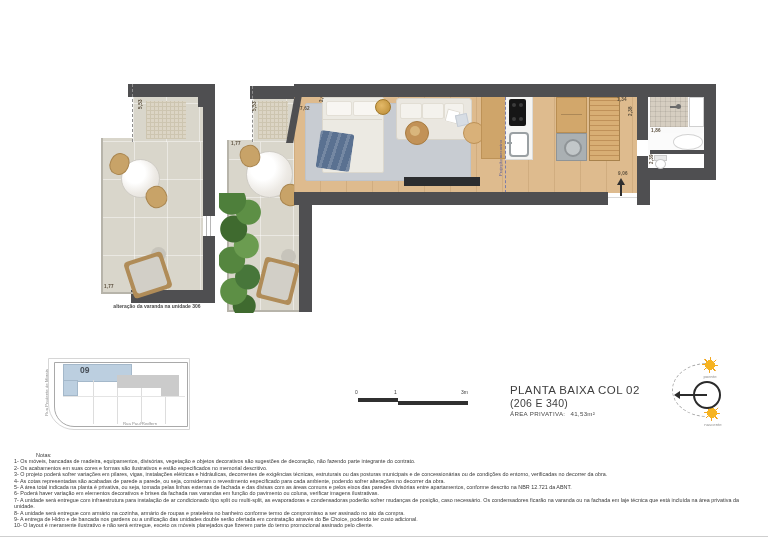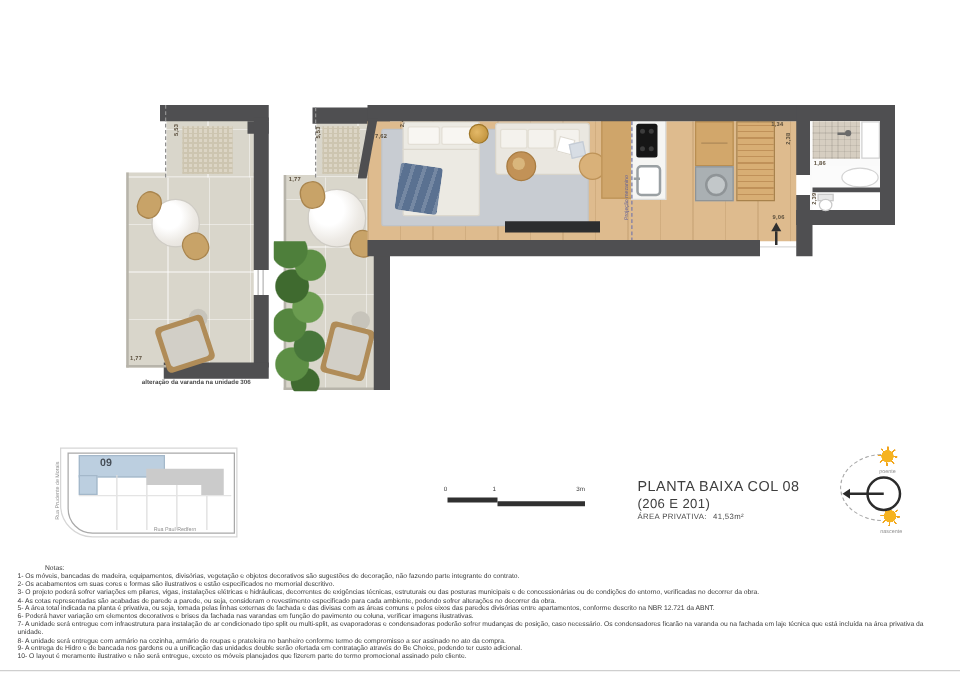--- a/index.html
+++ b/index.html
@@ -204,22 +204,22 @@
 
   <div>
     <div class="abs" style="left:355px;top:389px;font-size:5px;color:#3c3c3c;">0</div>
     <div class="abs" style="left:394px;top:389px;font-size:5px;color:#3c3c3c;">1</div>
     <div class="abs" style="left:461px;top:389px;font-size:5px;color:#3c3c3c;">3m</div>
     <div class="abs" style="left:358px;top:398px;width:40px;height:4px;background:#303030;"></div>
     <div class="abs" style="left:398px;top:401px;width:70px;height:4px;background:#303030;"></div>
   </div>
 
   <div>
-    <div class="abs" style="left:510px;top:384px;font-size:11.5px;letter-spacing:.4px;color:#3e3e3e;">PLANTA BAIXA COL 08</div>
-    <div class="abs" style="left:510px;top:397px;font-size:10.5px;letter-spacing:.3px;color:#3e3e3e;">(206 E 201)</div>
+    <div class="abs" style="left:510px;top:384px;font-size:11.5px;letter-spacing:.4px;color:#3e3e3e;">PLANTA BAIXA COL 02</div>
+    <div class="abs" style="left:510px;top:397px;font-size:10.5px;letter-spacing:.3px;color:#3e3e3e;">(206 E 340)</div>
     <div class="abs" style="left:510px;top:410px;font-size:6.2px;letter-spacing:.3px;color:#4a4a4a;display:flex;gap:5px;">
       <span>ÁREA PRIVATIVA:</span>
       <span>41,53m²</span>
     </div>
   </div>
 
   <div>
     <div class="abs" style="left:672px;top:363px;width:68px;height:52px;border:1px dashed #ababab;border-radius:50%;"></div>
     <div class="abs" style="left:706px;top:358px;width:44px;height:62px;background:#ffffff;"></div>
     <div class="sun" style="left:702px;top:357px;width:16px;height:16px;"></div>

